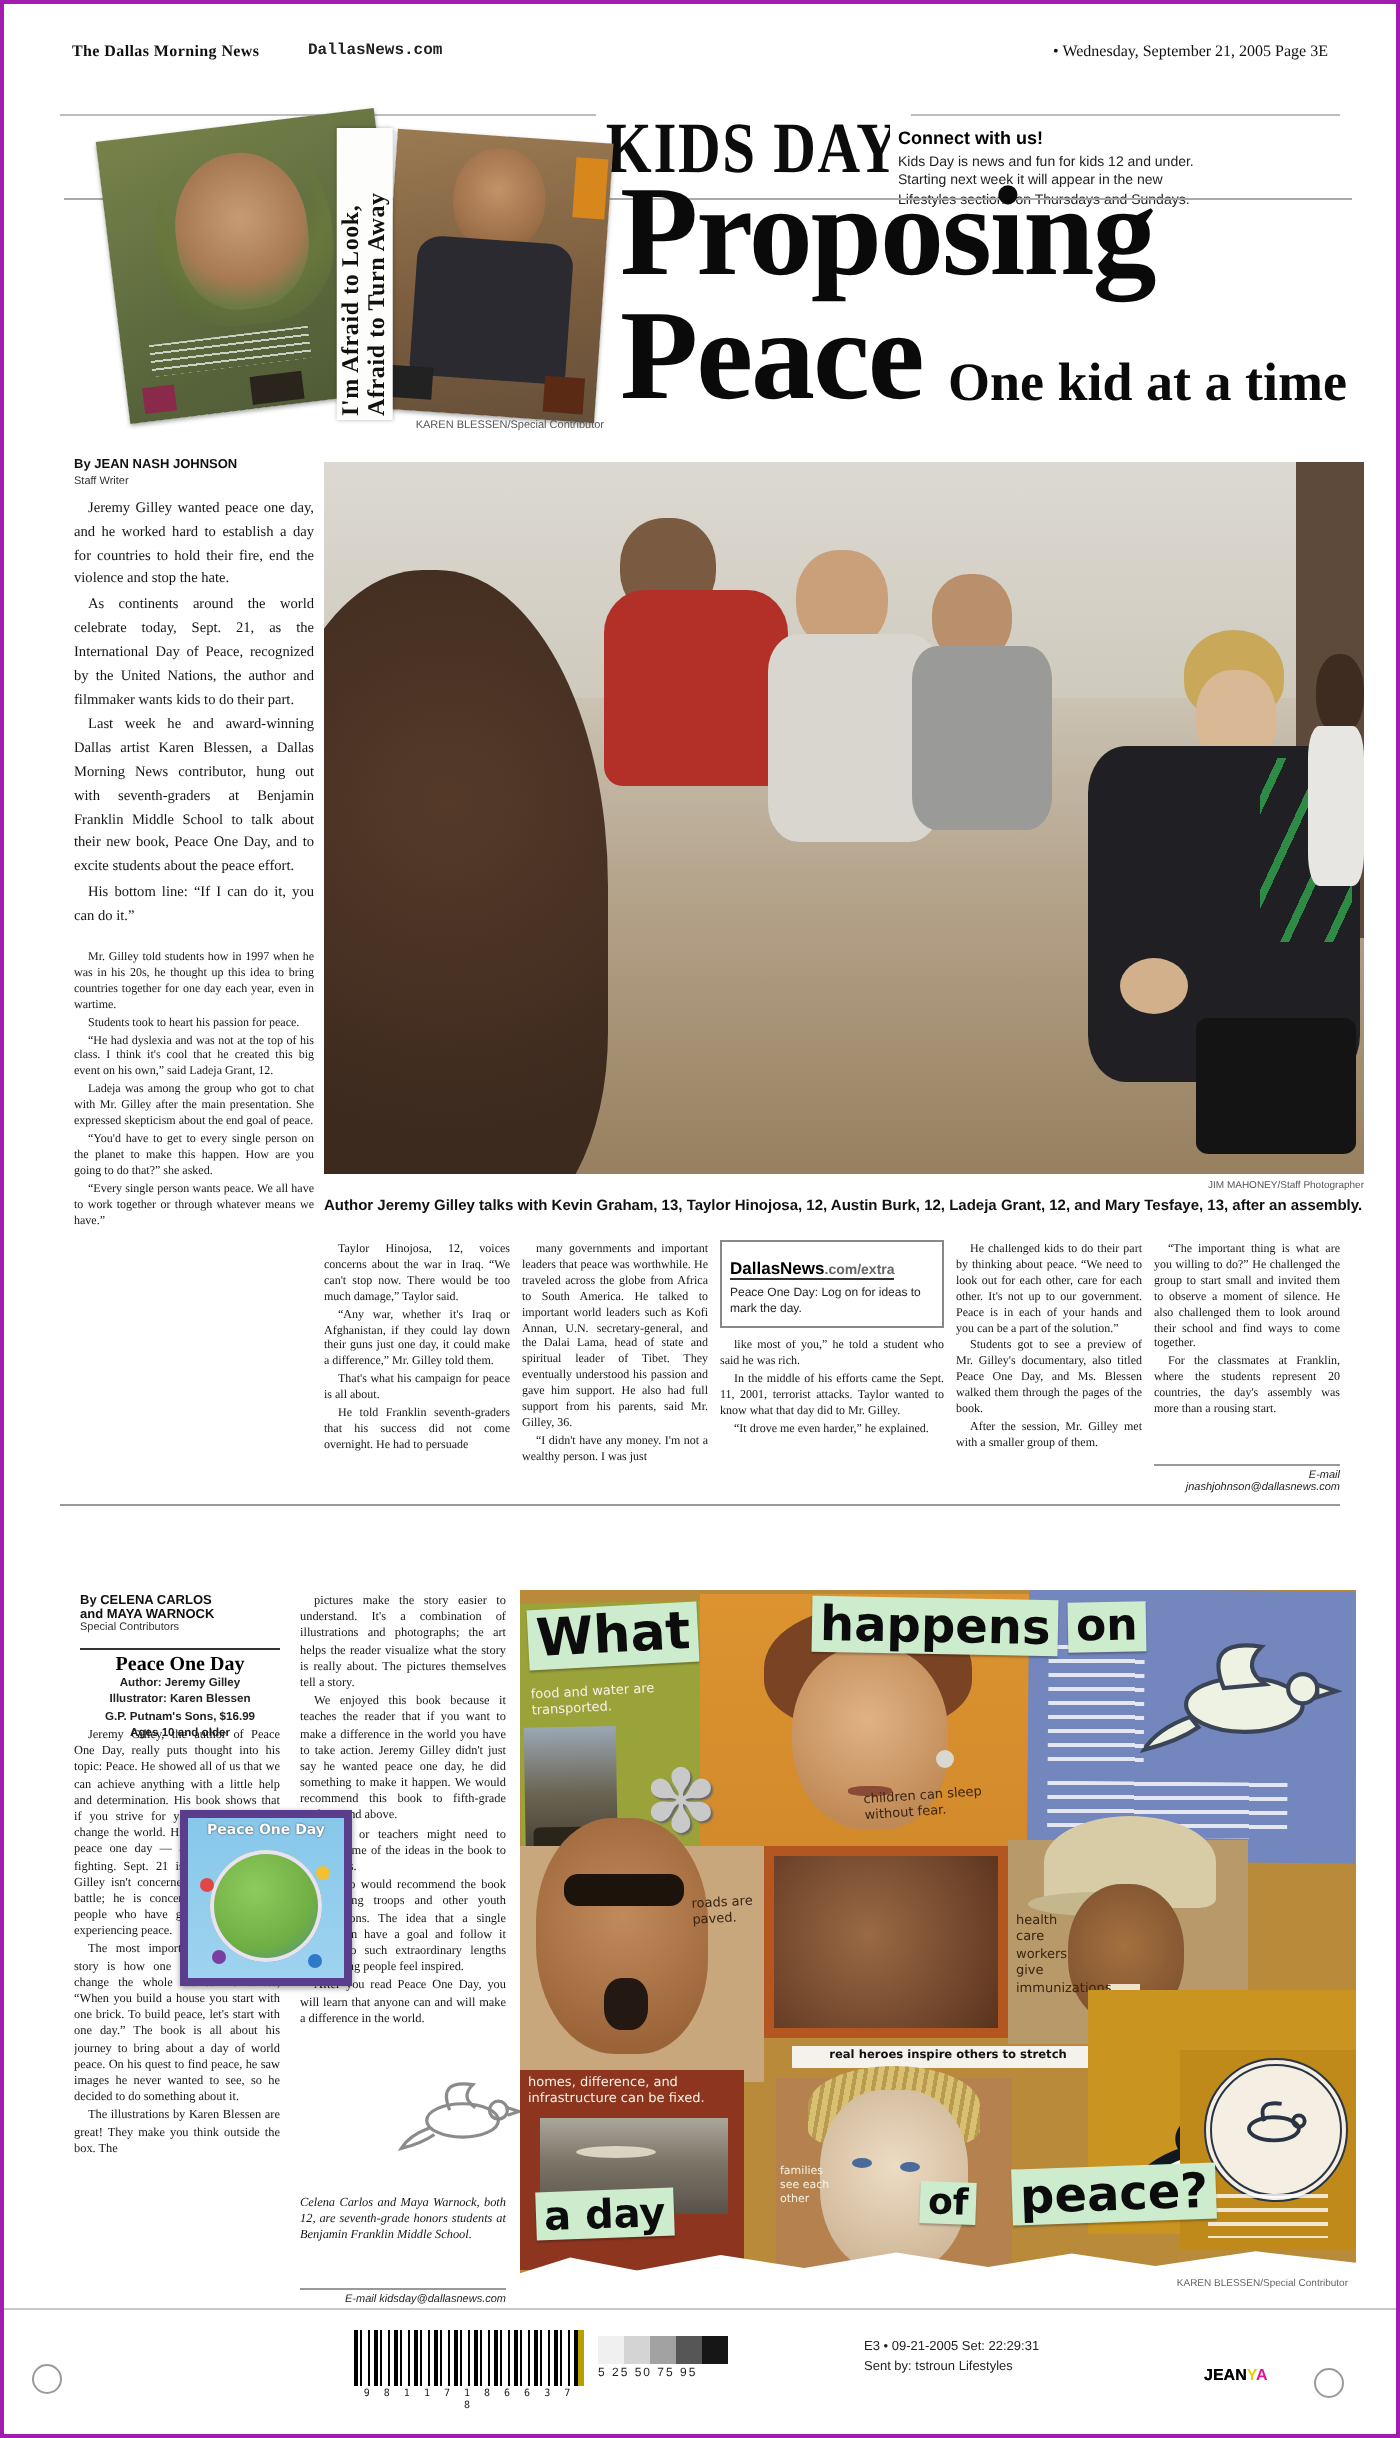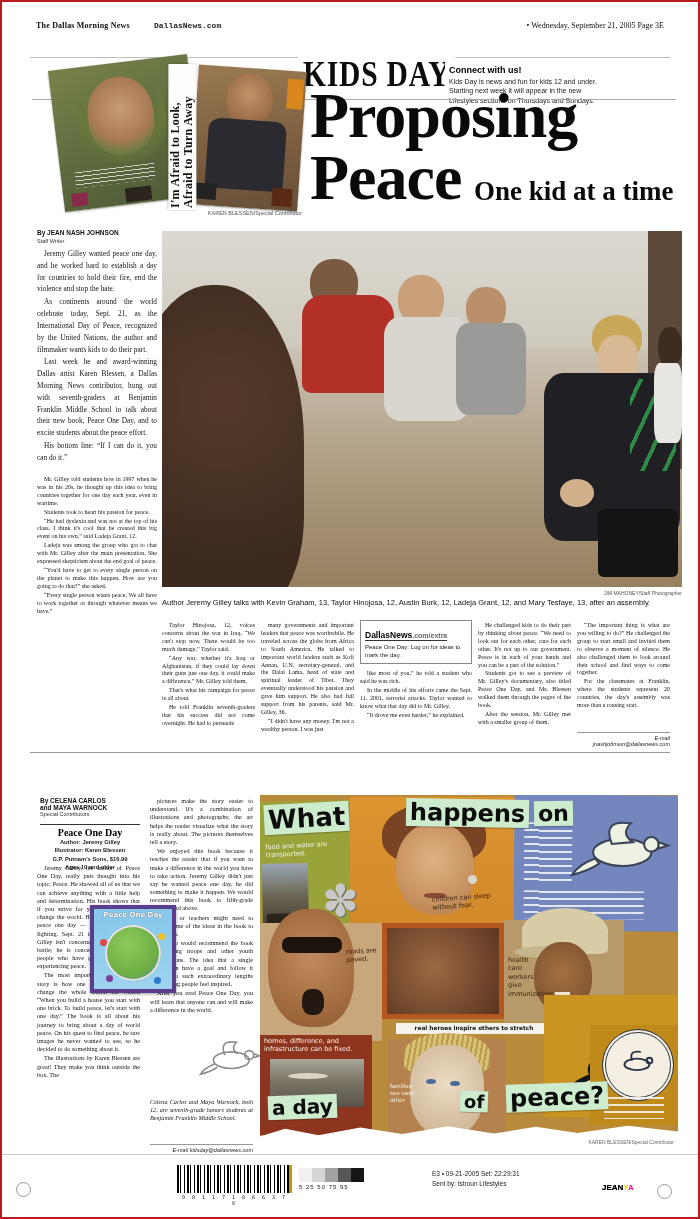--- a/index.html
+++ b/index.html
@@ -1,17 +1,17 @@
 <!DOCTYPE html>
 <html><head>
 <meta charset="utf-8">
 <style>
   html,body{margin:0;padding:0;background:#e6e6e6;font-family:"Liberation Serif",serif;}
   #page{position:relative;width:700px;height:1219px;margin:0 auto;background:#fff;
-        border:2px solid #b91c1c;box-sizing:border-box;overflow:hidden;}
+        border:2px solid #a21caf;box-sizing:border-box;overflow:hidden;}
   .abs{position:absolute;}
   .serif{font-family:"Liberation Serif",serif;}
   .marker{font-family:"DejaVu Sans",sans-serif;font-weight:bold;}
   
   .hdr-rule{left:28px;right:28px;top:55px;height:1px;background:#bdbdbd;}
   .paper-name{left:34px;top:19px;font-size:8px;font-weight:bold;letter-spacing:.2px;color:#111;}
   .site-name{left:152px;top:19px;font-size:8px;font-weight:bold;color:#222;font-family:Liberation Mono, monospace;}
   .hdr-right{right:34px;top:19px;font-size:8px;color:#111;}
   
   .kidsday{left:296px;top:54px;font-size:36px;font-weight:bold;letter-spacing:1px;color:#0c0c0c;
@@ -69,21 +69,21 @@
   .email{position:absolute;font-size:5.5px;font-style:italic;color:#222;border-top:1px solid #999;
          padding-top:2px;text-align:right;font-family:"Liberation Sans",sans-serif;}
   .email1{left:575px;top:730px;width:93px;}
   .email2{left:148px;top:1142px;width:103px;}
   
   .photo{left:160px;top:229px;width:520px;height:356px;overflow:hidden;
          background:linear-gradient(180deg,#d7d3ca 0%,#cdc6b8 30%,#b3a188 62%,#97805f 100%);}
   .pb{position:absolute;}
   .photo-credit{left:360px;top:588px;width:320px;text-align:right;font-size:5px;color:#555;
          font-family:"Liberation Sans",sans-serif;}
-  .caption{left:160px;top:596px;width:520px;font-size:7.5px;font-weight:normal;color:#111;
+  .caption{left:160px;top:596px;width:520px;font-size:7.5px;font-weight:bold;color:#111;
          font-family:"Liberation Sans",sans-serif;}
   
   .extra{left:358px;top:618px;width:112px;height:44px;border:1px solid #888;box-sizing:border-box;
          padding:3px 4px;background:#fff;}
   .extra .brand{font-family:"Liberation Sans",sans-serif;font-weight:bold;font-size:8.5px;color:#111;
          border-bottom:1px solid #333;display:inline-block;}
   .extra .brand span{color:#666;font-size:7px;}
   .extra .etext{font-size:6px;line-height:1.3;color:#222;margin-top:2px;font-family:"Liberation Sans",sans-serif;}
   
   .sec-rule{left:28px;right:28px;top:750px;height:1px;background:#999;}

